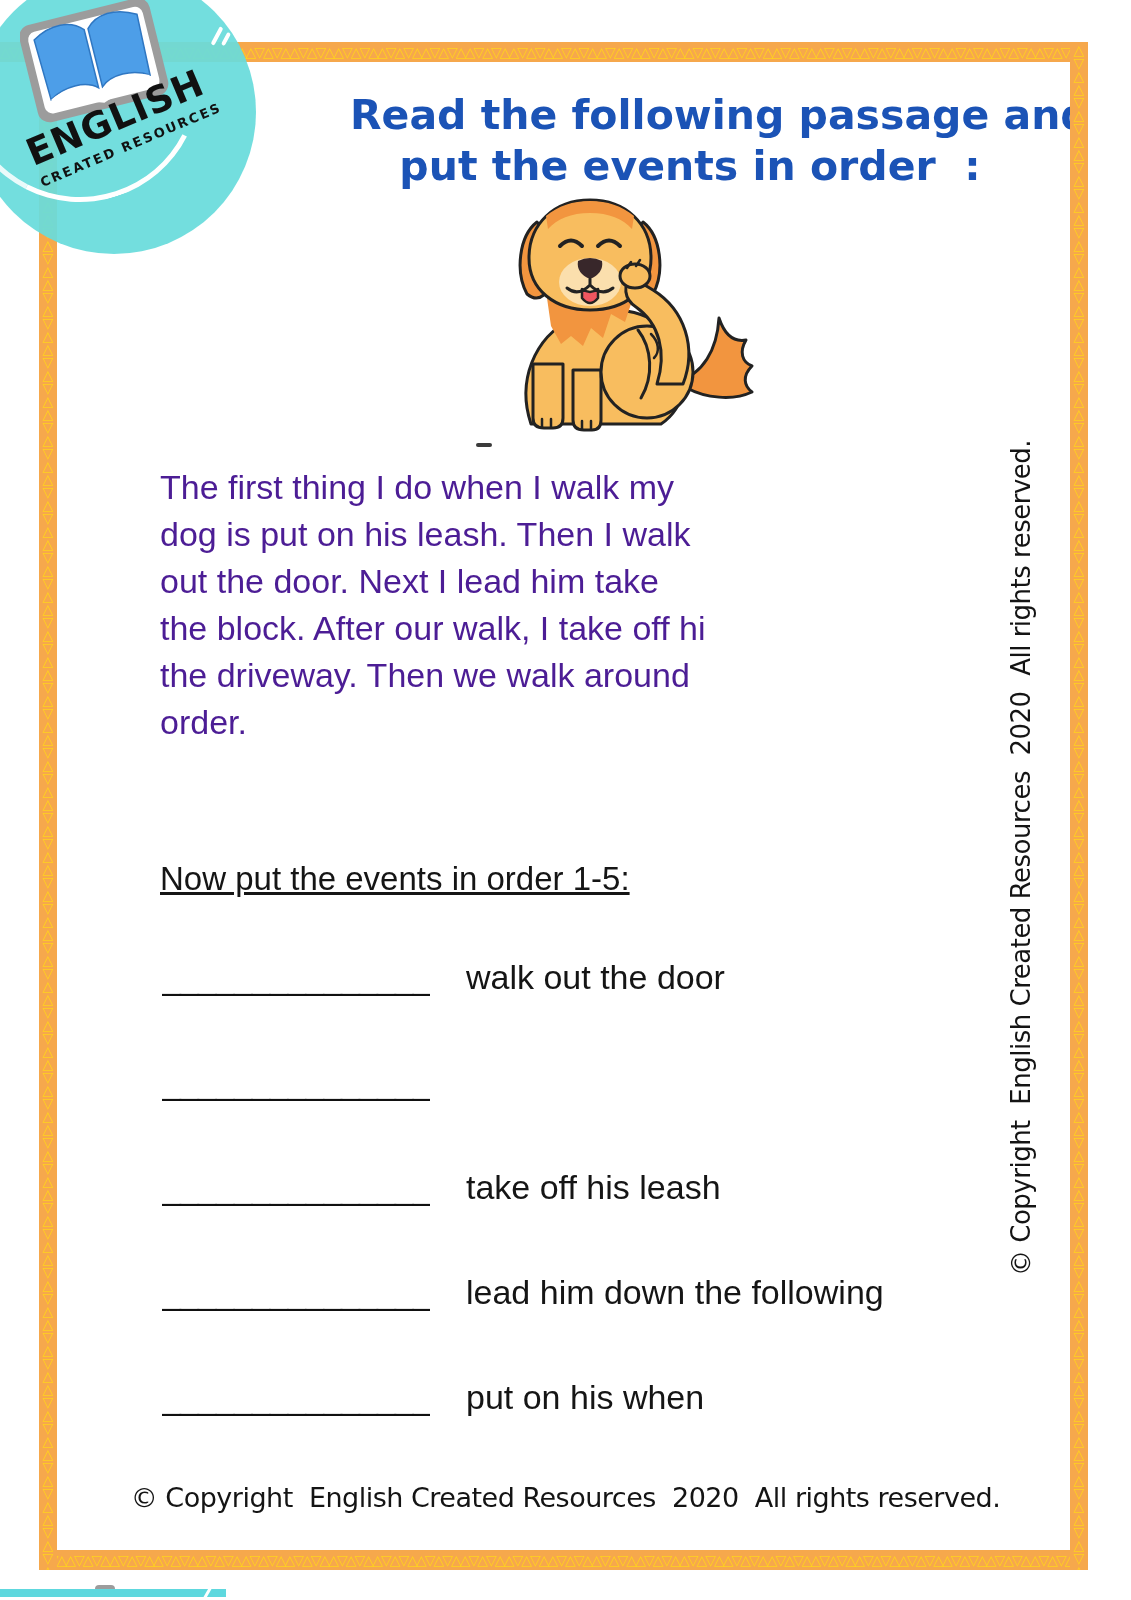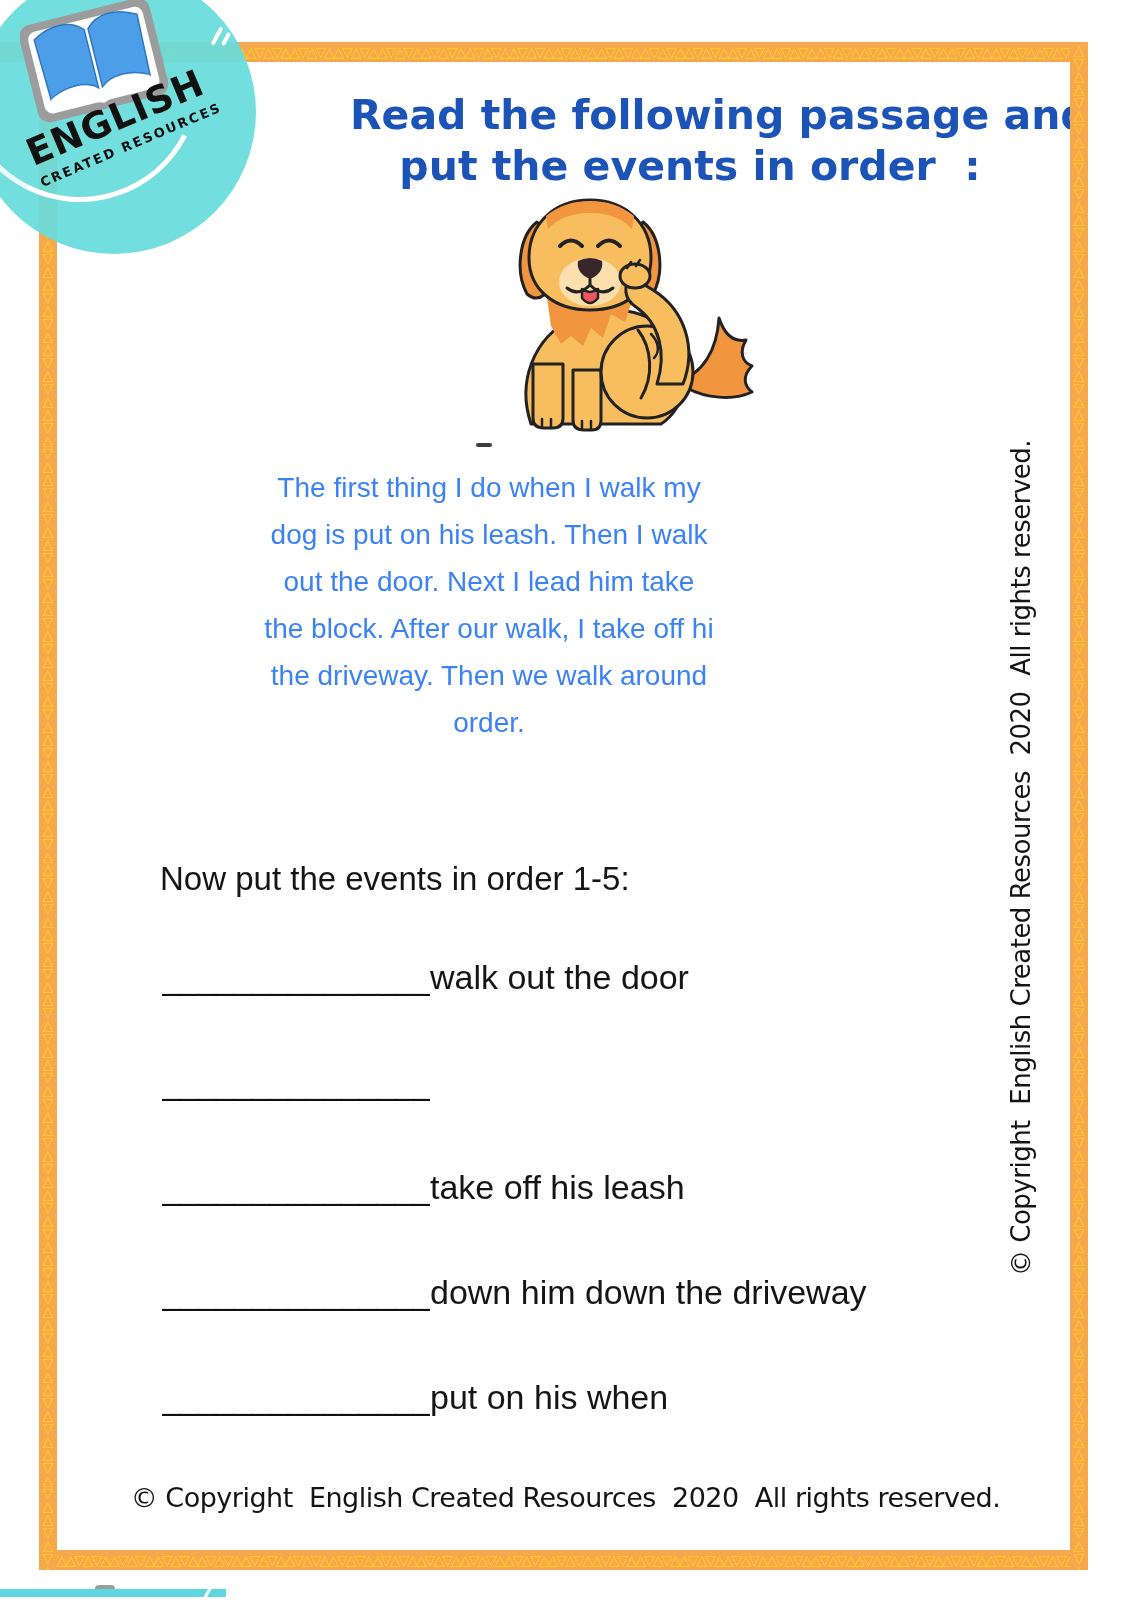--- a/index.html
+++ b/index.html
@@ -14,28 +14,28 @@
   
   .logo-circle{left:-28px;top:-30px;width:284px;height:284px;border-radius:50%;
        background:rgba(104,219,219,0.93);z-index:5;}
   .logo-arc{width:230px;height:230px;border:5px solid transparent;border-bottom-color:#ffffff;
        border-left-color:rgba(255,255,255,.85);border-radius:50%;left:-12px;top:-8px;transform:rotate(-18deg);}
   .logo-slash{width:4px;height:20px;background:#fff;border-radius:2px;}
   .logo-title{font-weight:800;font-size:37px;color:#111;transform:rotate(-23deg);transform-origin:0 0;letter-spacing:1px;}
   .logo-sub{font-weight:700;font-size:13px;color:#111;transform:rotate(-23deg);transform-origin:0 0;letter-spacing:2.2px;}
   
   .title{color:#1B53B6;font-weight:600;font-size:41px;line-height:51px;text-align:center;white-space:pre;}
-  .passage{font-family:"Liberation Sans",sans-serif;color:#3b82f6;font-size:28px;line-height:47px;
-       width:658px;overflow:hidden;text-align:center;}
+  .passage{font-family:"Liberation Sans",sans-serif;color:#4c1d95;font-size:34px;line-height:47px;
+       width:658px;overflow:hidden;}
   .passage-line{white-space:pre;}
   .instruction{font-family:"Liberation Sans",sans-serif;color:#151515;font-size:33px;white-space:pre;}
   .event-row{height:105px;display:flex;align-items:baseline;}
   .event-blank{display:inline-block;width:268px;overflow:hidden;white-space:nowrap;
        font-family:"Liberation Sans",sans-serif;font-size:34px;color:#111;letter-spacing:-1px;}
-  .event-label{font-family:"Liberation Sans",sans-serif;font-size:34px;color:#151515;white-space:pre;text-align:right;}
+  .event-label{margin-left:36px;font-family:"Liberation Sans",sans-serif;font-size:34px;color:#151515;white-space:pre;text-align:right;}
   .copyright{color:#141414;font-size:27px;font-weight:500;text-align:center;white-space:pre;letter-spacing:-0.5px;}
   .side-copy{color:#141414;font-size:26px;font-weight:500;white-space:pre;letter-spacing:-0.5px;
        transform:rotate(-90deg);transform-origin:0 0;}
   .teal-strip{background:#5ED8DE;}
 </style>
 </head>
 <body>
 
 <div class="abs tri tri-h" style="left:0;top:42px;width:1088px;">△▽△△▽△▽△△▽△▽△△▽△▽△△▽△▽△△▽△▽△△▽△▽△△▽△▽△△▽△▽△△▽△▽△△▽△▽△△▽△▽△△▽△▽△△▽△▽△△▽△▽△△▽△▽△△▽△▽△△▽△▽△△▽△▽△△▽△▽△△▽△▽△△▽△▽△△▽△▽△△▽△▽△△▽△▽△△▽△▽△△▽△▽△△▽△▽△△▽△▽△△▽△▽△△▽△▽△△▽△▽△△▽△▽△△▽△▽△△▽△▽△△▽△▽△△▽△▽△△▽△▽△△▽△▽△△▽△▽△△▽△▽△△▽△▽△△▽△▽△△▽△▽△△▽△▽△△▽△▽△△▽△▽△△▽△▽△△▽△▽△△▽△▽△△▽△▽△△▽△▽△△▽△▽△△▽△▽△△▽△▽△△▽△▽△△▽△▽△△▽△▽△△▽△▽△△▽△▽△△▽△▽△△▽△▽△△▽△▽△△▽△▽△△▽△▽△△▽△▽△△▽△▽△△▽△▽△△▽△▽△△▽△▽△△▽△▽△△▽△▽△△▽△▽△△▽△▽△△▽△▽△△▽△▽△△▽△▽△△▽△▽△△▽△▽△△▽△▽△△▽</div>
 <div class="abs tri tri-h" style="left:39px;top:1550px;width:1049px;">△▽△△▽△▽△△▽△▽△△▽△▽△△▽△▽△△▽△▽△△▽△▽△△▽△▽△△▽△▽△△▽△▽△△▽△▽△△▽△▽△△▽△▽△△▽△▽△△▽△▽△△▽△▽△△▽△▽△△▽△▽△△▽△▽△△▽△▽△△▽△▽△△▽△▽△△▽△▽△△▽△▽△△▽△▽△△▽△▽△△▽△▽△△▽△▽△△▽△▽△△▽△▽△△▽△▽△△▽△▽△△▽△▽△△▽△▽△△▽△▽△△▽△▽△△▽△▽△△▽△▽△△▽△▽△△▽△▽△△▽△▽△△▽△▽△△▽△▽△△▽△▽△△▽△▽△△▽△▽△△▽△▽△△▽△▽△△▽△▽△△▽△▽△△▽△▽△△▽△▽△△▽△▽△△▽△▽△△▽△▽△△▽△▽△△▽△▽△△▽△▽△△▽△▽△△▽△▽△△▽△▽△△▽△▽△△▽△▽△△▽△▽△△▽△▽△△▽△▽△△▽△▽△△▽△▽△△▽△▽△△▽△▽△△▽△▽△△▽△▽△△▽△▽△△▽△▽△△▽△▽△△▽△▽△△▽△▽△△▽△▽△△▽△▽△△▽△▽△△▽</div>
@@ -108,41 +108,41 @@
 <div class="abs passage" style="left:160px;top:464px;">
 
 <div class="passage-line">The first thing I do when I walk my</div>
     <div class="passage-line">dog is put on his leash. Then I walk</div>
     <div class="passage-line">out the door. Next I lead him take</div>
     <div class="passage-line">the block. After our walk, I take off hi</div>
     <div class="passage-line">the driveway. Then we walk around</div>
     <div class="passage-line">order.</div>
   </div>
 
-<div class="abs instruction" style="left:160px;top:860px;">Now put the events in order 1-5:</div>
+<div class="abs instruction" style="left:160px;top:860px;text-decoration:underline;">Now put the events in order 1-5:</div>
 
 <div class="abs" style="left:162px;top:958px;">
 
     <div class="event-row">
       <span class="event-blank">________________</span>
       <span class="event-label">walk out the door</span>
     </div>
 
     <div class="event-row">
       <span class="event-blank">________________</span>
     </div>
 
     <div class="event-row">
       <span class="event-blank">________________</span>
       <span class="event-label">take off his leash</span>
     </div>
 
     <div class="event-row">
       <span class="event-blank">________________</span>
-      <span class="event-label">down him down the driveway</span>
+      <span class="event-label">lead him down the following</span>
     </div>
 
     <div class="event-row">
       <span class="event-blank">________________</span>
       <span class="event-label">put on his when</span>
     </div>
   </div>
 
 <div class="abs copyright" style="left:60px;top:1482px;width:1011px;">© Copyright  English Created Resources  2020  All rights reserved.</div>
 

